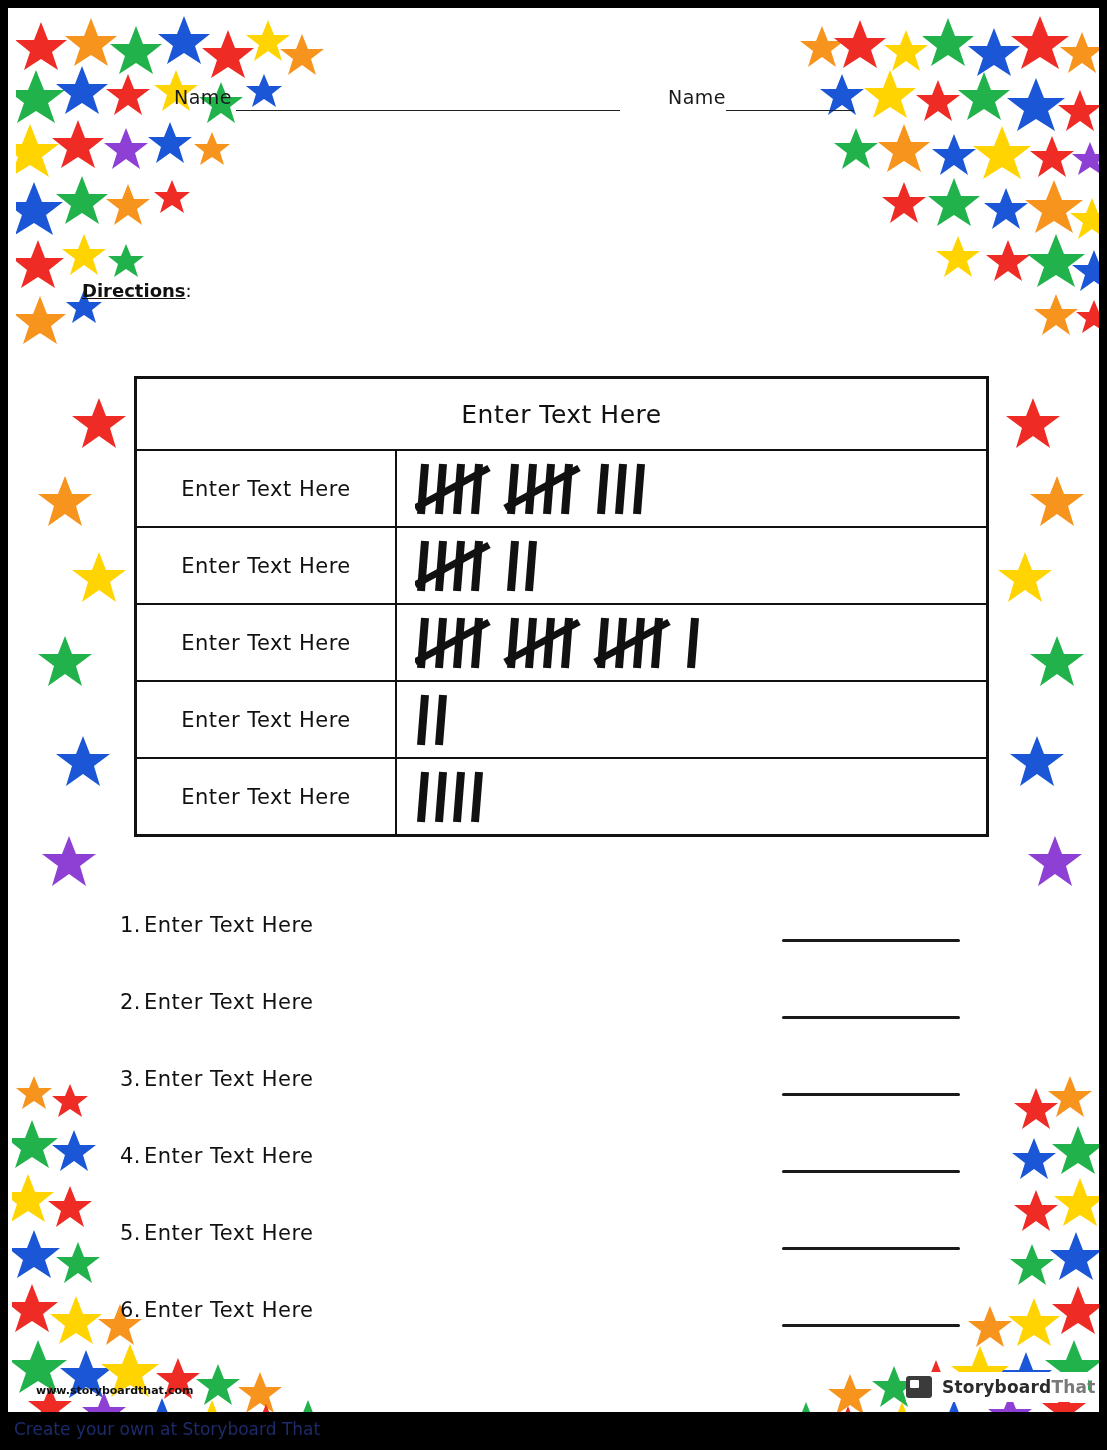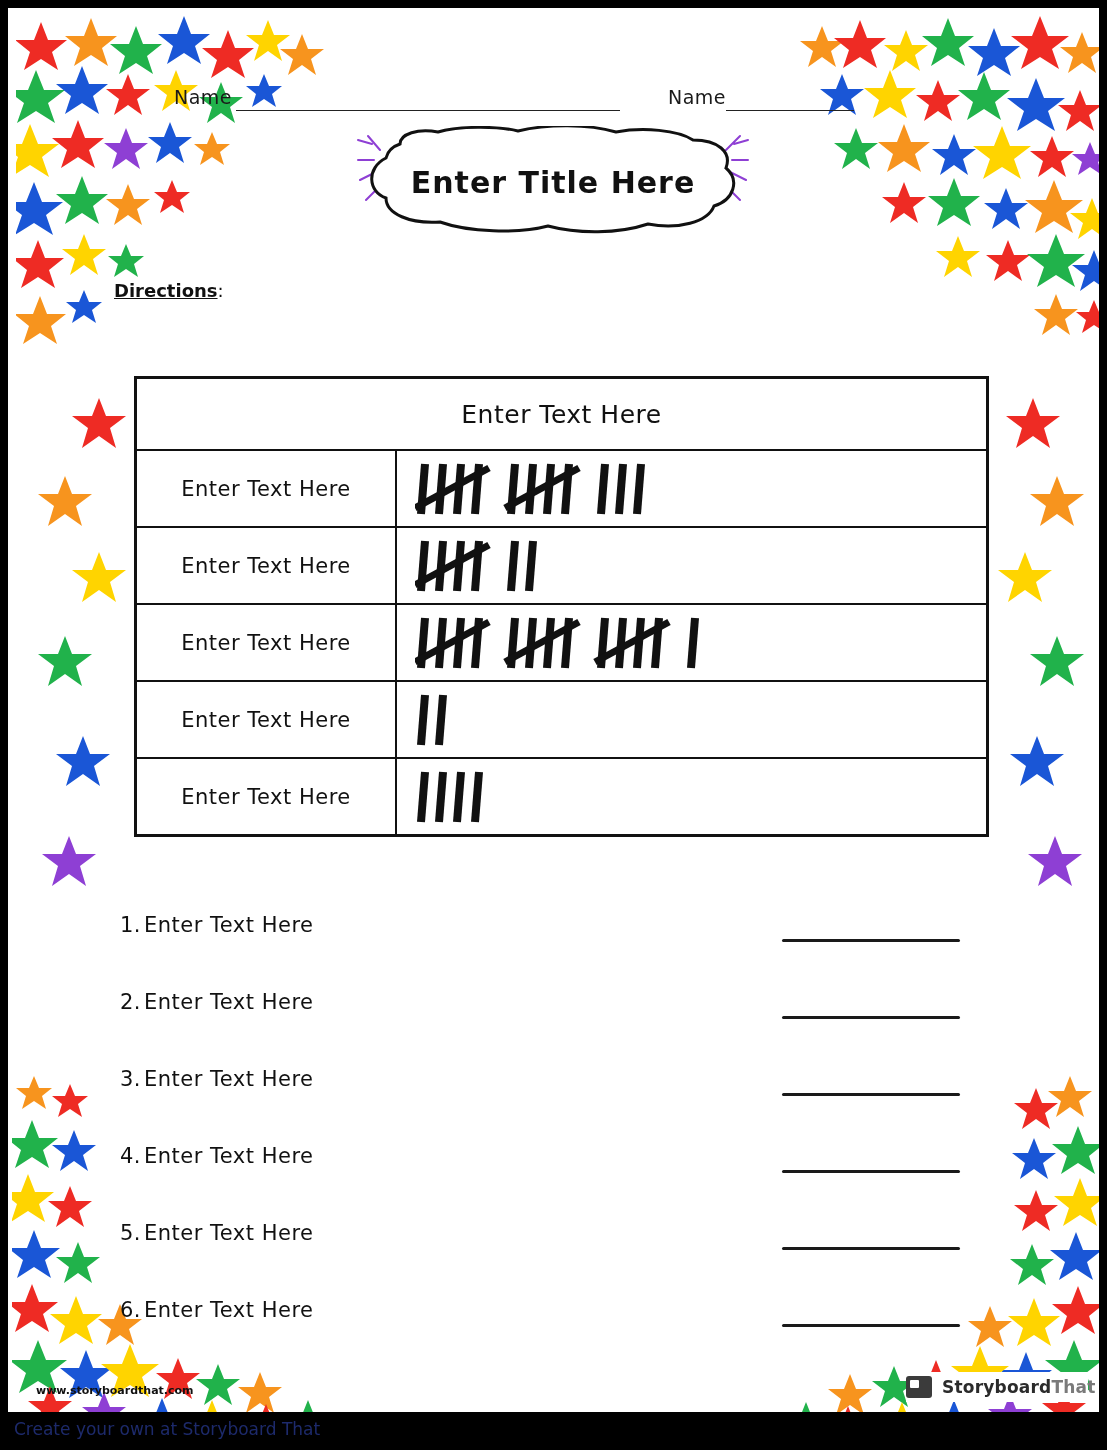--- a/index.html
+++ b/index.html
@@ -75,21 +75,20 @@
   }
 
   
   .directions {
     position: absolute;
     left: 74px;
     top: 272px;
     font-size: 18px;
     color: #111;
     font-family: "DejaVu Sans", sans-serif;
-    margin-left: 32px;
   }
   .directions u {
     text-decoration: underline;
     font-weight: bold;
   }
 
   
   .tally-table {
     position: absolute;
     left: 126px;
@@ -417,42 +416,20 @@
     </svg>
   </span>
 
   <div class="name-row">
     <span class="field-label" style="left:166px;top:6px;">Name</span>
     <span class="rule" style="left:228px;top:30px;width:384px;"></span>
     <span class="field-label" style="left:660px;top:6px;">Name</span>
     <span class="rule" style="left:718px;top:30px;width:128px;"></span>
   </div>
 
-  <div class="title-wrap">
-    <svg width="410" height="112" viewBox="0 0 410 112" style="position:absolute;left:0;top:0;">
-      <g stroke="#111" stroke-width="2.5" fill="none" stroke-linecap="round">
-        <path d="M32 24 L20 10 M24 18 L10 14 M26 34 L10 34 M28 46 L12 54 M32 60 L18 74
-                 M378 24 L392 10 M386 18 L400 14 M384 34 L400 34 M382 46 L398 54 M378 60 L392 74" stroke="#8e3fd4" stroke-width="2"></path>
-      </g>
-      <path d="M52 18
-               C52 8, 70 2, 90 6
-               C110 0, 150 0, 170 5
-               C200 -2, 240 -2, 268 6
-               C295 1, 330 4, 345 14
-               C370 14, 384 26, 378 42
-               C392 54, 386 74, 366 80
-               C360 96, 330 104, 300 98
-               C270 108, 230 108, 200 100
-               C170 108, 120 106, 92 96
-               C62 98, 38 88, 38 72
-               C20 66, 18 42, 38 32
-               C40 24, 46 20, 52 18 Z" fill="#ffffff" stroke="#111" stroke-width="3"></path>
-    </svg>
-    <div class="title-text">Enter Title Here</div>
-  </div>
 
   <div class="directions">
     <u>Directions</u><span>:</span>
   </div>
 
   <table class="tally-table">
     <tbody>
         <tr>
       <td class="tally-head" colspan="2">Enter Text Here</td>
     </tr>

